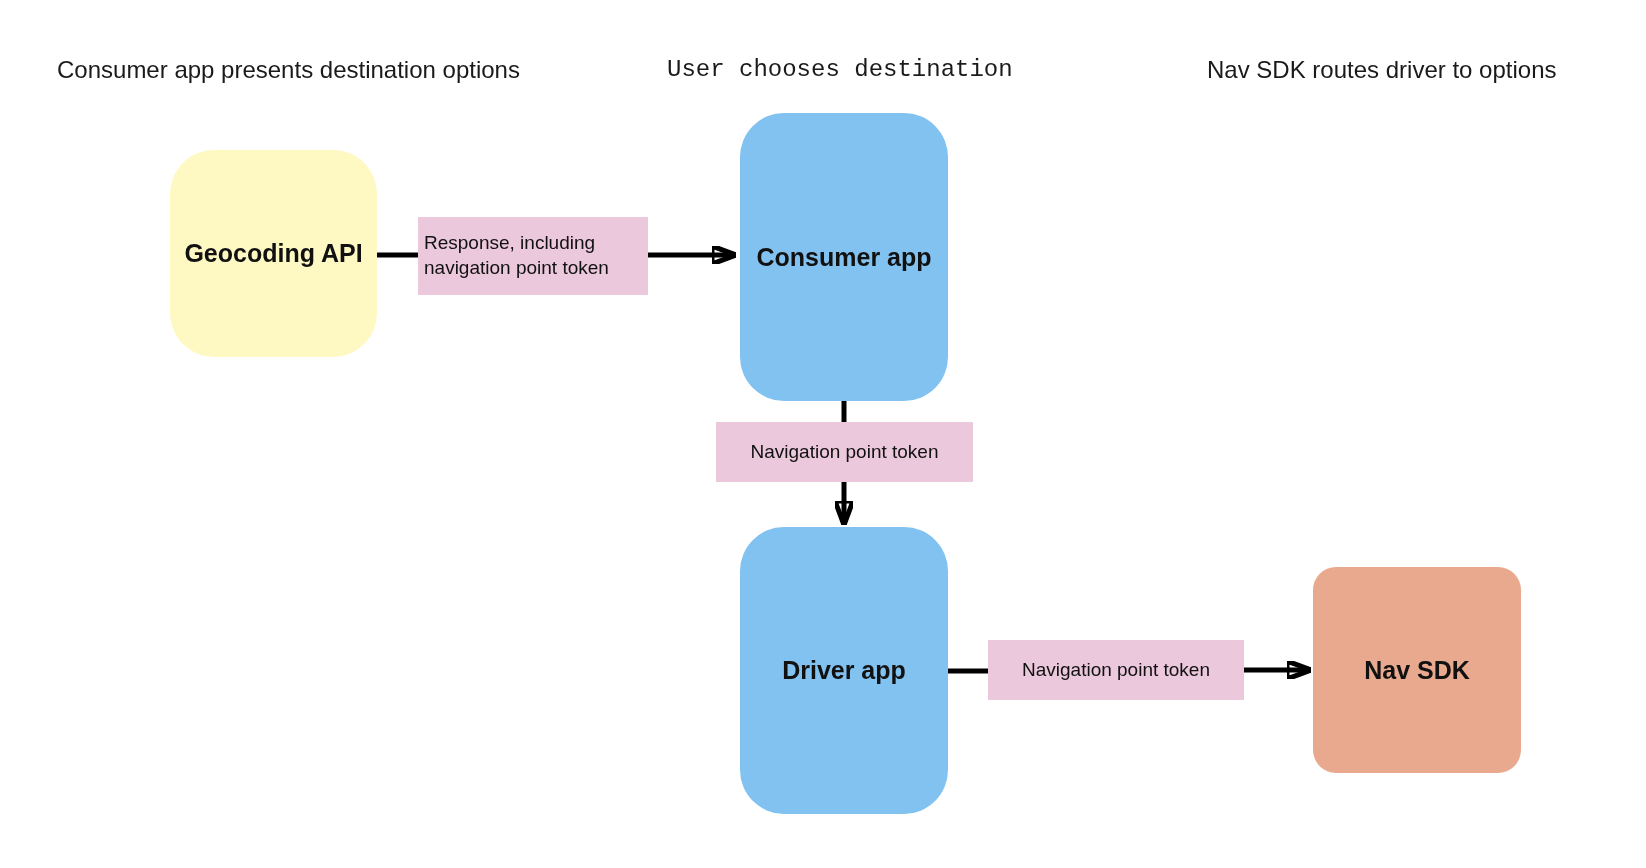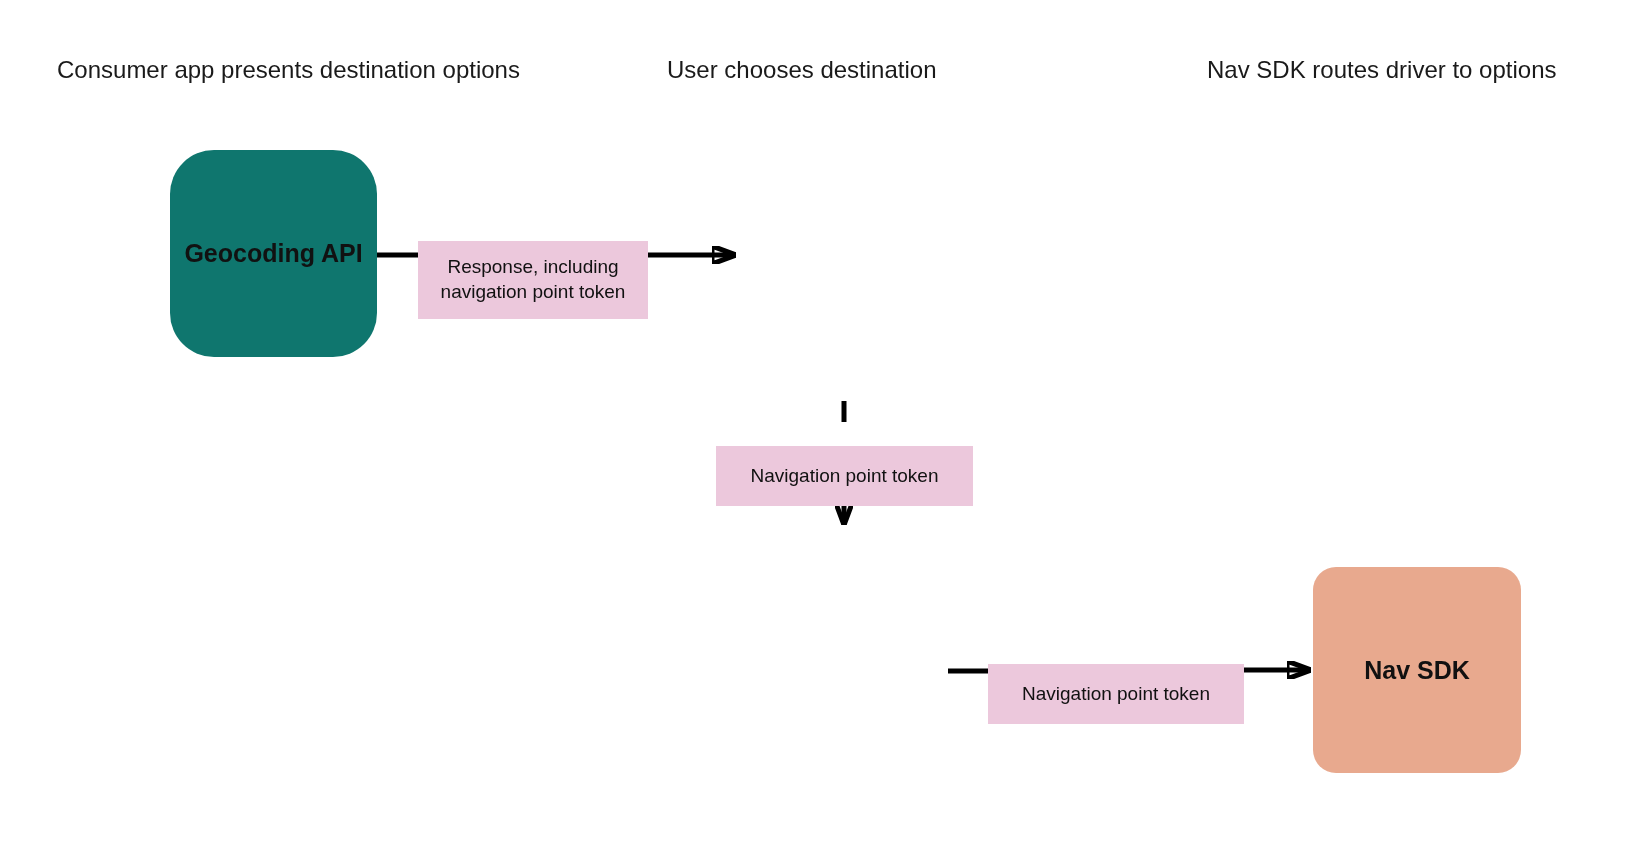--- a/index.html
+++ b/index.html
@@ -17,50 +17,49 @@
   }
   .col-header {
     position: absolute;
     top: 56px;
     font-size: 24px;
     line-height: 1.2;
     color: #1a1a1a;
     white-space: nowrap;
   }
   .hdr-1 { left: 57px; }
-  .hdr-2 { left: 667px; }
+  .hdr-2 { left: 667px; font-family: Liberation Mono, monospace; }
   .hdr-3 { left: 1207px; }
 
   .node {
     position: absolute;
     border-radius: 44px;
     display: flex;
     align-items: center;
     justify-content: center;
     font-size: 25px;
     font-weight: bold;
     color: #111111;
     text-align: center;
   }
-  .node-geocoding { left: 170px; top: 150px; width: 207px; height: 207px; background: #0f766e; }
+  .node-geocoding { left: 170px; top: 150px; width: 207px; height: 207px; background: #fef9c3; }
   .node-consumer  { left: 740px; top: 113px; width: 208px; height: 288px; background: #82c2f1; }
   .node-driver    { left: 740px; top: 527px; width: 208px; height: 287px; background: #82c2f1; }
   .node-navsdk    { left: 1313px; top: 567px; width: 208px; height: 206px; background: #e8a98e; border-radius: 23px; }
 
   .edge-label {
     position: absolute;
     background: #ecc8dc;
     display: flex;
     align-items: center;
     justify-content: center;
-    text-align: center;
+    text-align: left;
     font-size: 19px;
     line-height: 1.3;
     color: #111111;
-    margin-top: 24px;
   }
   .edge-label-1 { left: 418px; top: 217px; width: 230px; height: 78px; padding: 0 6px; box-sizing: border-box; }
   .edge-label-2 { left: 716px; top: 422px; width: 257px; height: 60px; }
   .edge-label-3 { left: 988px; top: 640px; width: 256px; height: 60px; }
 
   .connector-layer {
     position: absolute;
     left: 0;
     top: 0;
     width: 1646px;
@@ -90,19 +89,21 @@
     </defs>
     <line x1="377" y1="255" x2="418" y2="255"></line>
     <line x1="648" y1="255" x2="736" y2="255" marker-end="url(#arrowhead)"></line>
     <line x1="844" y1="401" x2="844" y2="422"></line>
     <line x1="844" y1="482" x2="844" y2="525" marker-end="url(#arrowhead)"></line>
     <line x1="948" y1="671" x2="988" y2="671"></line>
     <line x1="1244" y1="670" x2="1311" y2="670" marker-end="url(#arrowhead)"></line>
   </svg>
 
   <div class="node node-geocoding">Geocoding API</div>
+  <div class="node node-consumer">Consumer app</div>
+  <div class="node node-driver">Driver app</div>
   <div class="node node-navsdk">Nav SDK</div>
 
   <div class="edge-label edge-label-1">Response, including navigation point token</div>
   <div class="edge-label edge-label-2">Navigation point token</div>
   <div class="edge-label edge-label-3">Navigation point token</div>
 
 </div>
 
 </body></html>

